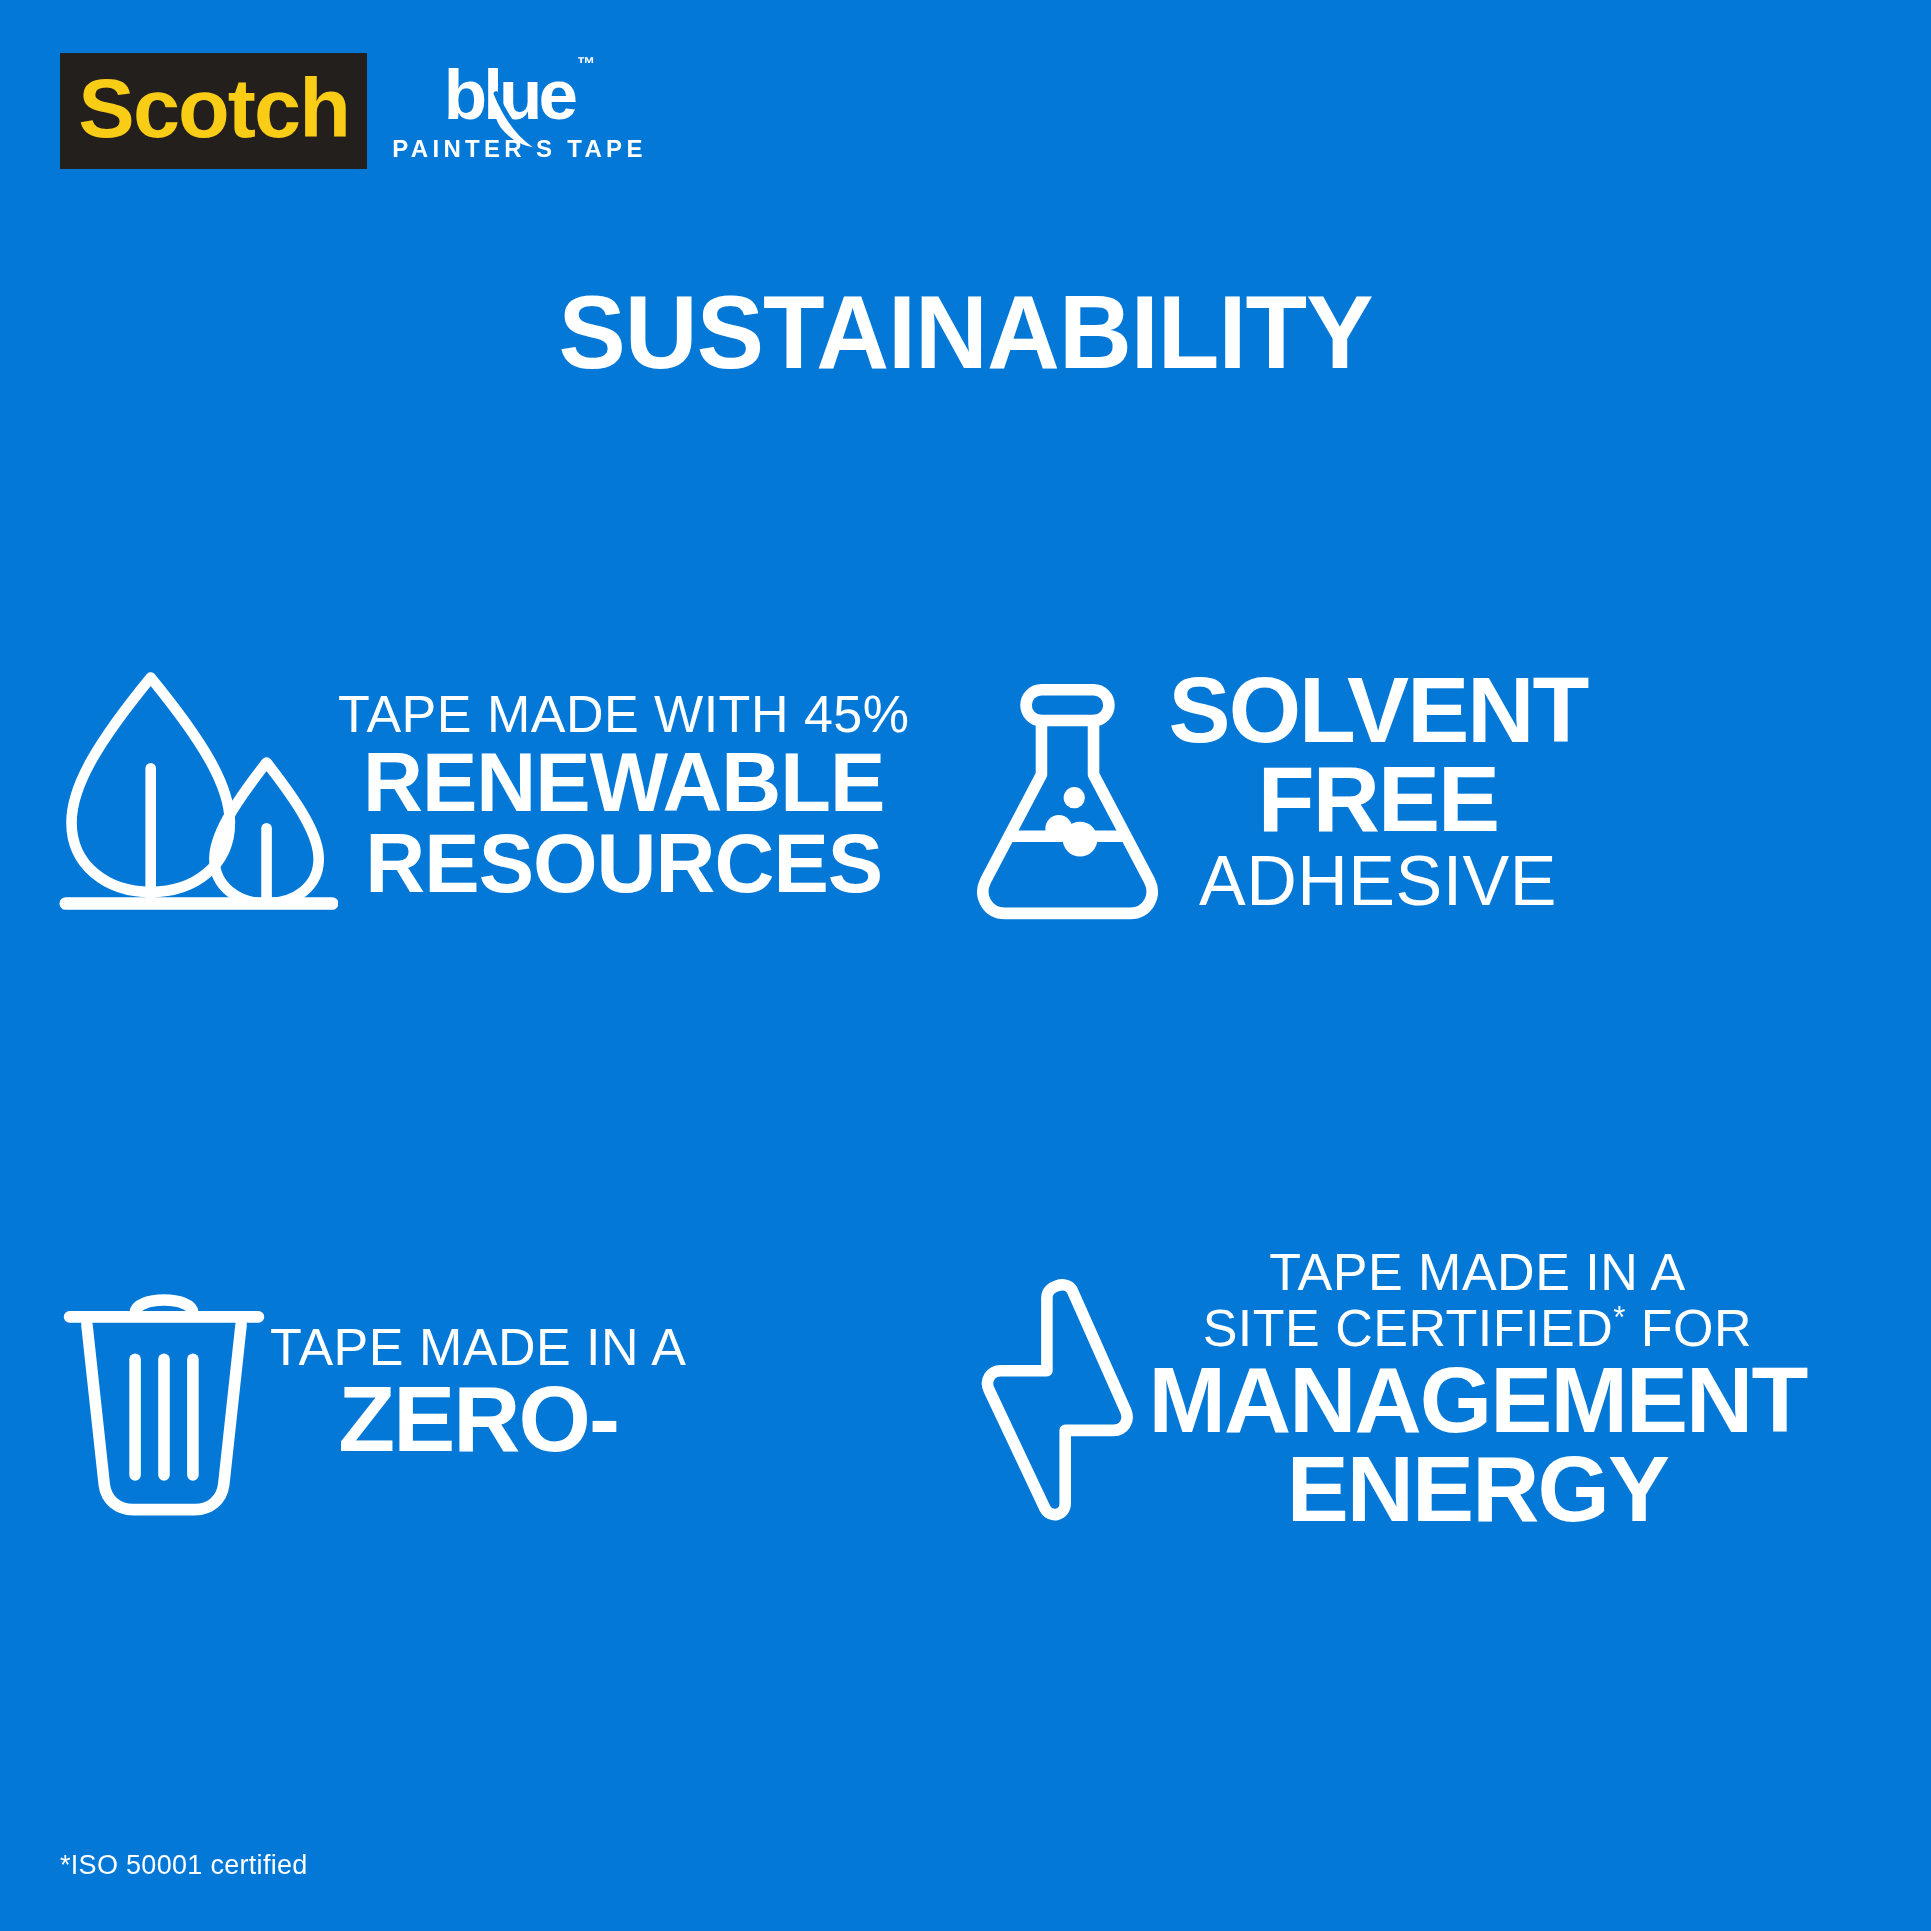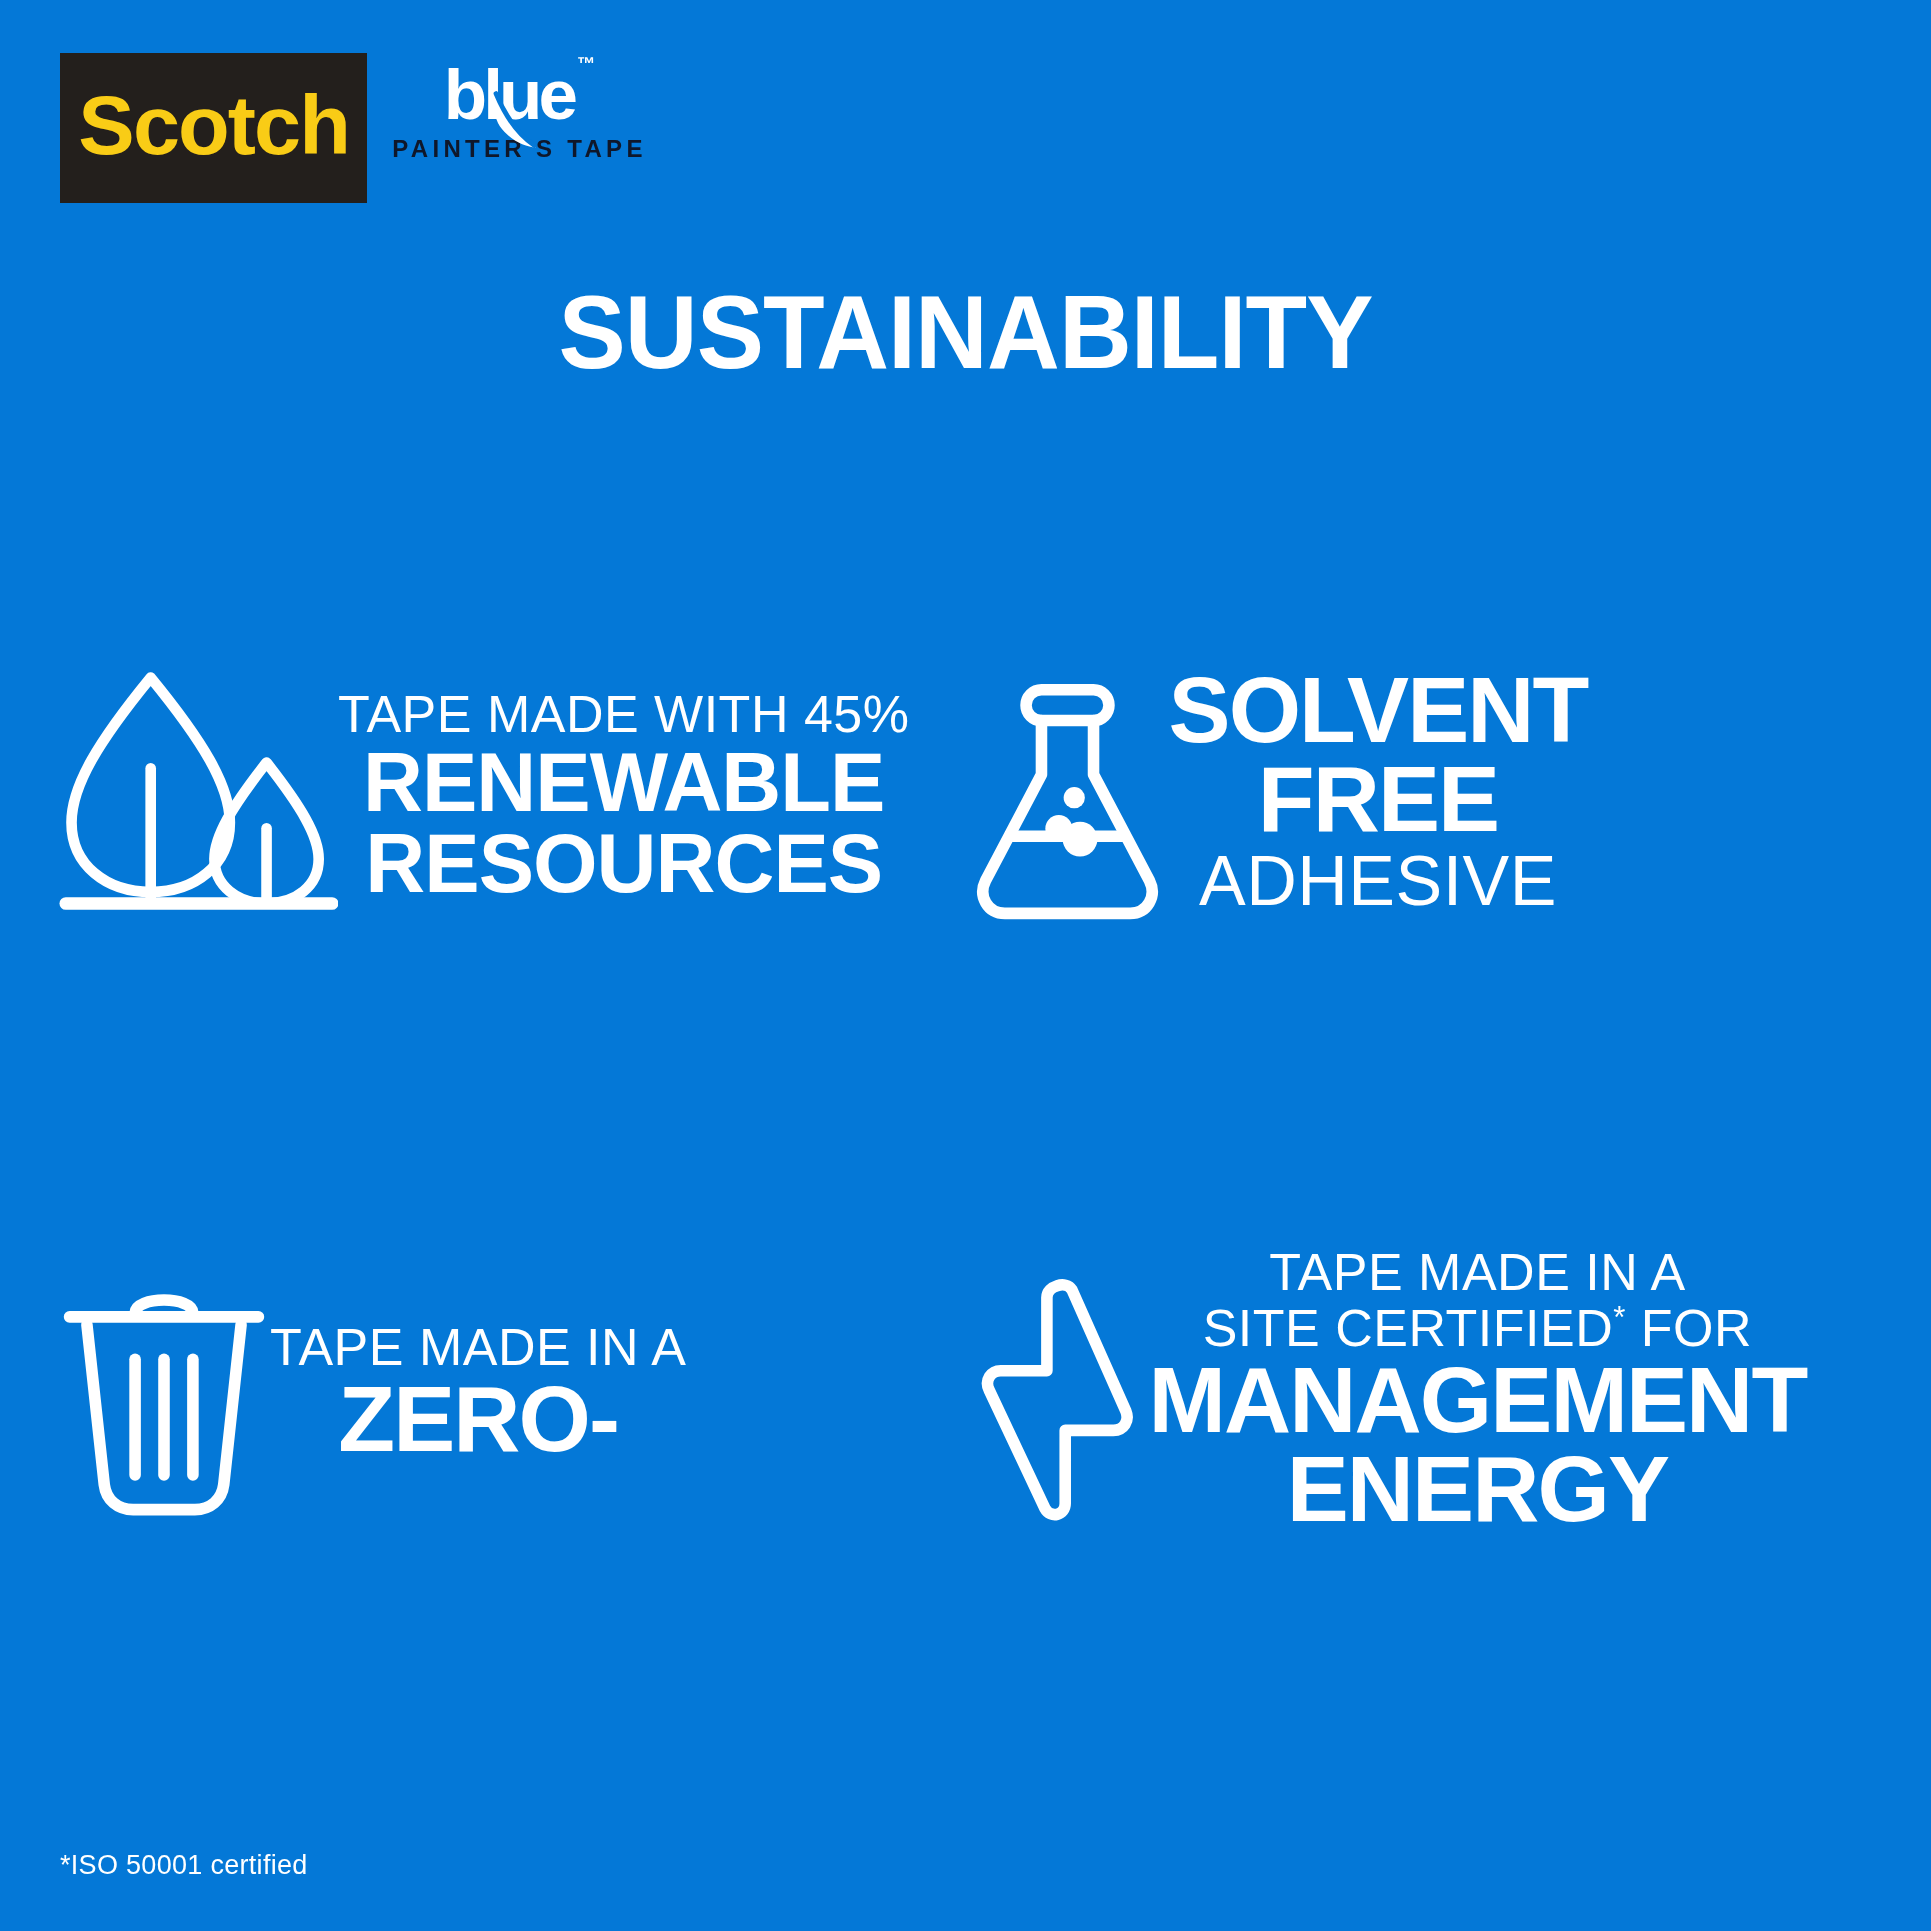--- a/index.html
+++ b/index.html
@@ -26,21 +26,21 @@
     align-items: flex-start;
     gap: 25px;
   }
 
   .scotch-plate {
     background: #231f1c;
     padding: 13.5px 21px 17.4px 21px;
     display: flex;
     align-items: center;
     justify-content: center;
-    height: 150px;
+    height: 116px;
   }
 
   .scotch-word {
     color: #f9cc16;
     font-family: "Liberation Sans", sans-serif;
     font-weight: bold;
     font-size: 83px;
     line-height: 0.95;
     letter-spacing: -1.9px;
     font-style: normal;
@@ -71,21 +71,21 @@
   .tm-mark {
     color: #ffffff;
     font-size: 18.3px;
     font-weight: bold;
     line-height: 1;
     margin-left: 2.9px;
     margin-bottom: 54px;
   }
 
   .painters-tape {
-    color: #0f172a;
+    color: #ffffff;
     font-weight: bold;
     font-size: 24px;
     letter-spacing: 4.3px;
     margin-top: 7.7px;
     text-align: center;
     white-space: nowrap;
   }
 
   
   .page-title {

